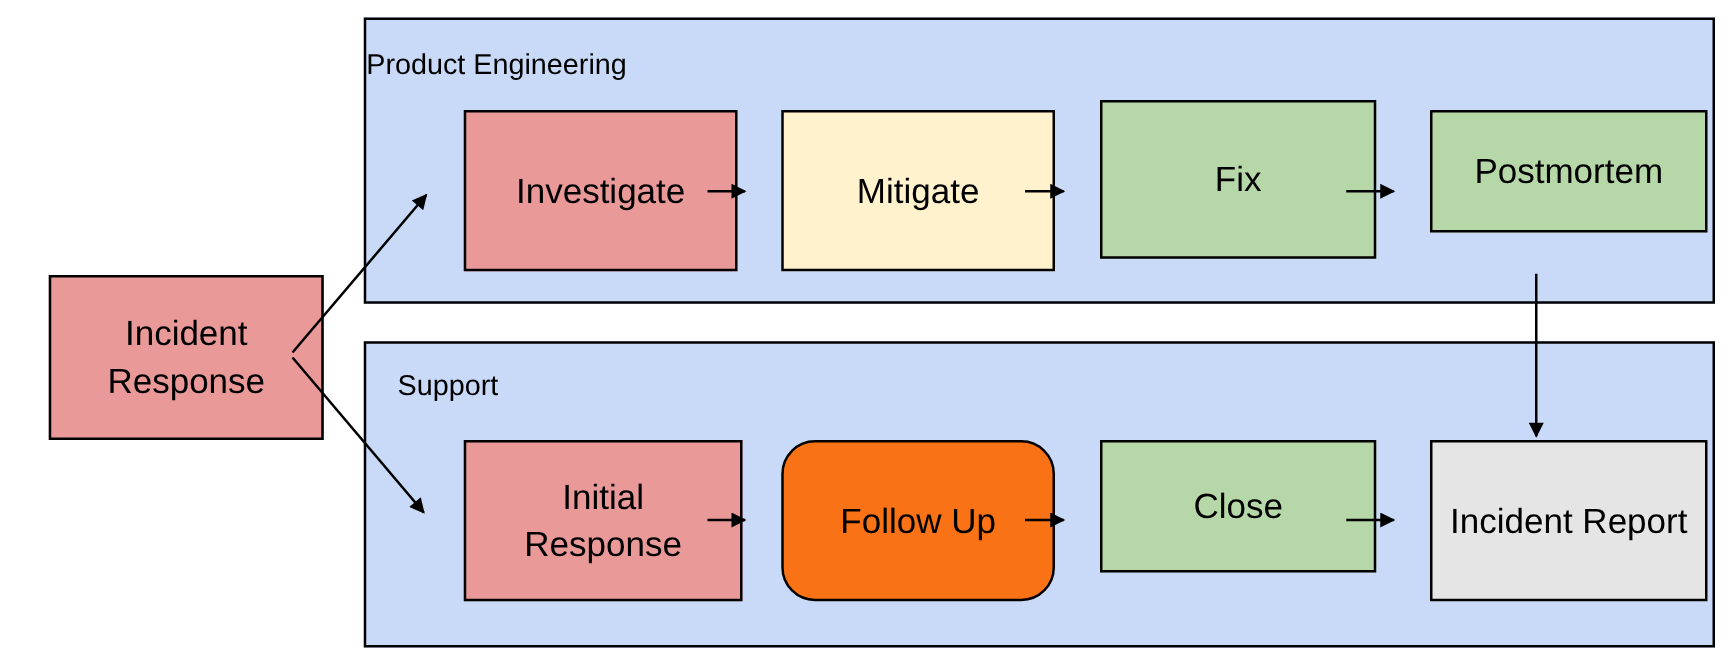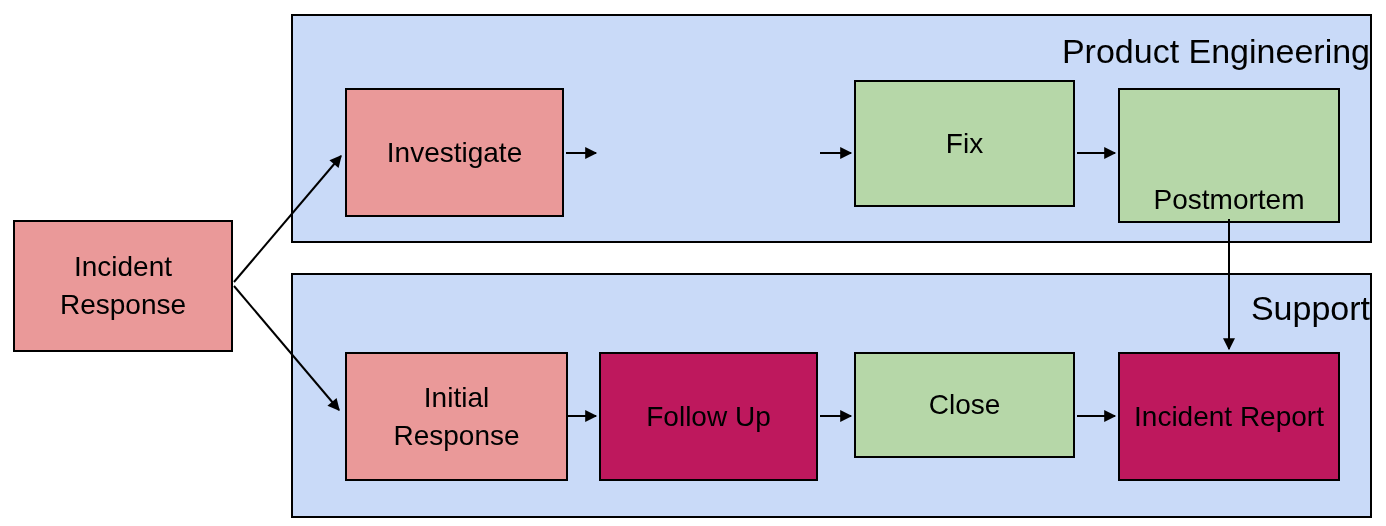--- a/index.html
+++ b/index.html
@@ -12,49 +12,50 @@
     color: #000000;
     overflow: hidden;
   }
   .lane {
     position: absolute;
     border: 2px solid #000000;
     box-sizing: border-box;
   }
   .lane-title {
     width: 100%;
-    text-align: right;
-    font-size: 34px;
+    text-align: left;
+    font-size: 23px;
     line-height: 34px;
     color: #000000;
   }
   .lane-pe    { left: 291px; top: 14px;  width: 1081px; height: 229px; }
   .lane-sup   { left: 291px; top: 273px; width: 1081px; height: 245px; padding-left: 25px; }
   .lane-pe .lane-title  { margin-top: 18px; }
   .lane-sup .lane-title { margin-top: 16px; }
 
   .node {
     position: absolute;
     border: 2px solid #000000;
     box-sizing: border-box;
     display: flex;
     align-items: center;
     justify-content: center;
     text-align: center;
     font-size: 28px;
     line-height: 38px;
     padding: 2px 14px;
+    margin-left: 26px;
   }
   
   .node-incident-detection { left: 13px;  top: 220px; width: 220px; height: 132px; }
   
   .node-investigate  { left: 345px;  top: 88px; width: 219px; height: 129px; }
   .node-mitigate     { left: 599px;  top: 88px; width: 219px; height: 129px; }
   .node-fix          { left: 854px;  top: 80px; width: 221px; height: 127px; }
-  .node-postmortem   { left: 1118px; top: 88px; width: 222px; height: 135px; align-items: flex-end; }
+  .node-postmortem   { left: 1118px; top: 88px; width: 222px; height: 98px; }
   
   .node-initial-response { left: 345px;  top: 352px; width: 223px; height: 129px; }
   .node-follow-up        { left: 599px;  top: 352px; width: 219px; height: 129px; }
   .node-close            { left: 854px;  top: 352px; width: 221px; height: 106px; }
   .node-incident-report  { left: 1118px; top: 352px; width: 222px; height: 129px; }
 
   .edges-layer {
     position: absolute;
     left: 0; top: 0;
     width: 1386px;
@@ -76,37 +77,40 @@
     <div class="lane-title">Support</div>
   </div>
 
   <div class="node node-incident-detection" style="background-color: rgb(234, 153, 153);">
     <span>Incident Response</span>
   </div>
 
   <div class="node node-investigate" style="background-color: rgb(234, 153, 153);">
     <span>Investigate</span>
   </div>
+  <div class="node node-mitigate" style="background-color: rgb(255, 242, 204);">
+    <span>Mitigate</span>
+  </div>
   <div class="node node-fix" style="background-color: rgb(182, 215, 168);">
     <span>Fix</span>
   </div>
   <div class="node node-postmortem" style="background-color: rgb(182, 215, 168);">
     <span>Postmortem</span>
   </div>
 
   <div class="node node-initial-response" style="background-color: rgb(234, 153, 153);">
     <span>Initial Response</span>
   </div>
-  <div class="node node-follow-up" style="background-color: #be185d;">
+  <div class="node node-follow-up" style="background-color: #f97316; border-radius: 27px;">
     <span>Follow Up</span>
   </div>
   <div class="node node-close" style="background-color: rgb(182, 215, 168);">
     <span>Close</span>
   </div>
-  <div class="node node-incident-report" style="background-color: #be185d;">
+  <div class="node node-incident-report" style="background-color: #e5e5e5;">
     <span>Incident Report</span>
   </div>
 
   <svg class="edges-layer" width="1386" height="526" viewBox="0 0 1386 526" xmlns="http://www.w3.org/2000/svg">
     <defs>
       <marker id="arrowhead" markerUnits="strokeWidth" markerWidth="7" markerHeight="6" viewBox="0 0 10 10" refX="9" refY="5" orient="auto">
         <path d="M0,0 L10,5 L0,10 z" fill="#000000"></path>
       </marker>
     </defs>
     <line class="edge" x1="234" y1="282" x2="341" y2="156" marker-end="url(#arrowhead)"></line>

